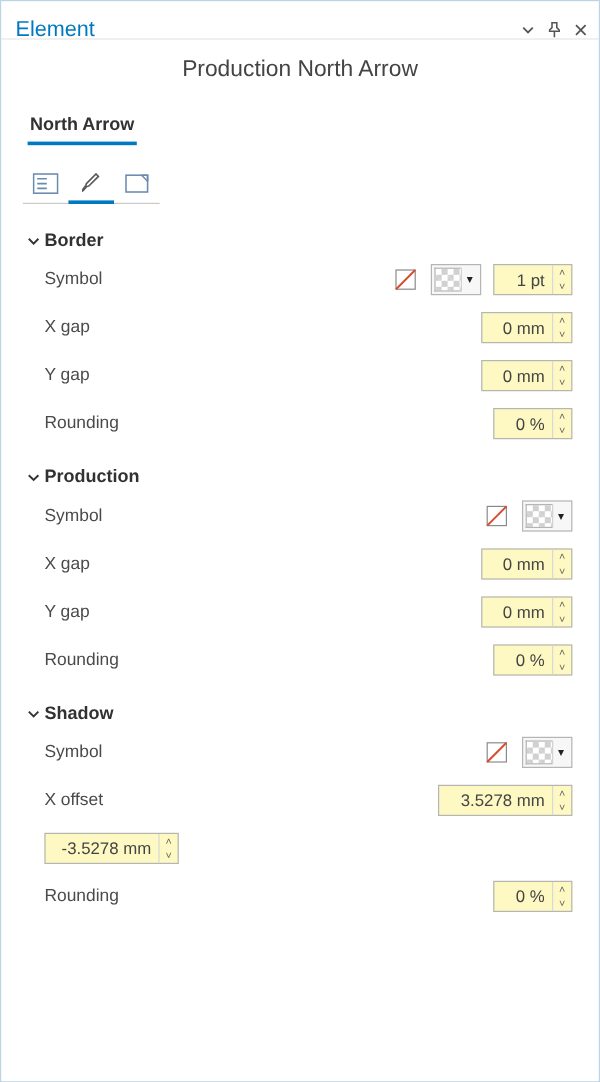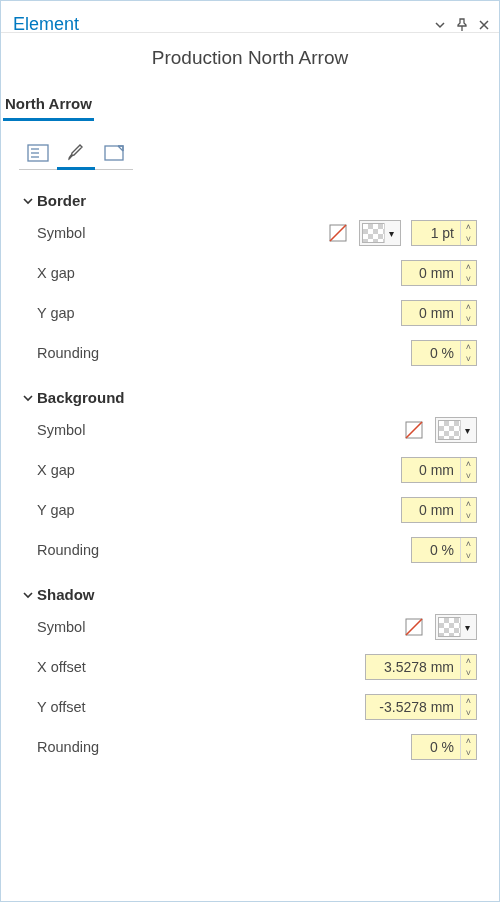--- a/index.html
+++ b/index.html
@@ -38,20 +38,21 @@
   .subtitle {
     text-align:center;
     font-size: 19px;
     color:#444;
     margin: 14px 0 22px 0;
   }
   .tabrow {
     display:flex;
     padding: 0 2px;
     border-bottom: 1px solid transparent;
+    margin-left: 20px;
   }
   .tab {
     font-size:15px;
     color:#323232;
     padding: 4px 2px 6px 2px;
     margin-right: 18px;
     cursor:pointer;
   }
   .tab.active {
     font-weight:600;
@@ -288,21 +289,21 @@
       </span>
     </div>
   </div>
 
   <div class="section-header">
     <span class="chev">
         <svg width="10" height="10" viewBox="0 0 10 10">
           <path d="M1 3 L5 7 L9 3" fill="none" stroke="#333" stroke-width="1.6"></path>
         </svg>
       </span>
-    <span>Background</span>
+    <span>Production</span>
   </div>
 
   <div class="row">
     <span class="label">Symbol</span>
     <div class="controls">
       <span class="no-symbol">
         <svg width="20" height="20" viewBox="0 0 20 20">
             <rect x="2" y="2" width="16" height="16" fill="none" stroke="#8a8a8a"></rect>
             <line x1="2" y1="18" x2="18" y2="2" stroke="#d64b2f" stroke-width="1.6"></line>
           </svg>
@@ -385,21 +386,20 @@
         <input value="3.5278 mm" style="">
         <span class="spins">
             <div>˄</div>
             <div>˅</div>
           </span>
       </span>
     </div>
   </div>
 
   <div class="row">
-    <span class="label">Y offset</span>
     <div class="controls">
       <span class="spinner w-wide">
         <input value="-3.5278 mm" style="">
         <span class="spins">
             <div>˄</div>
             <div>˅</div>
           </span>
       </span>
     </div>
   </div>

